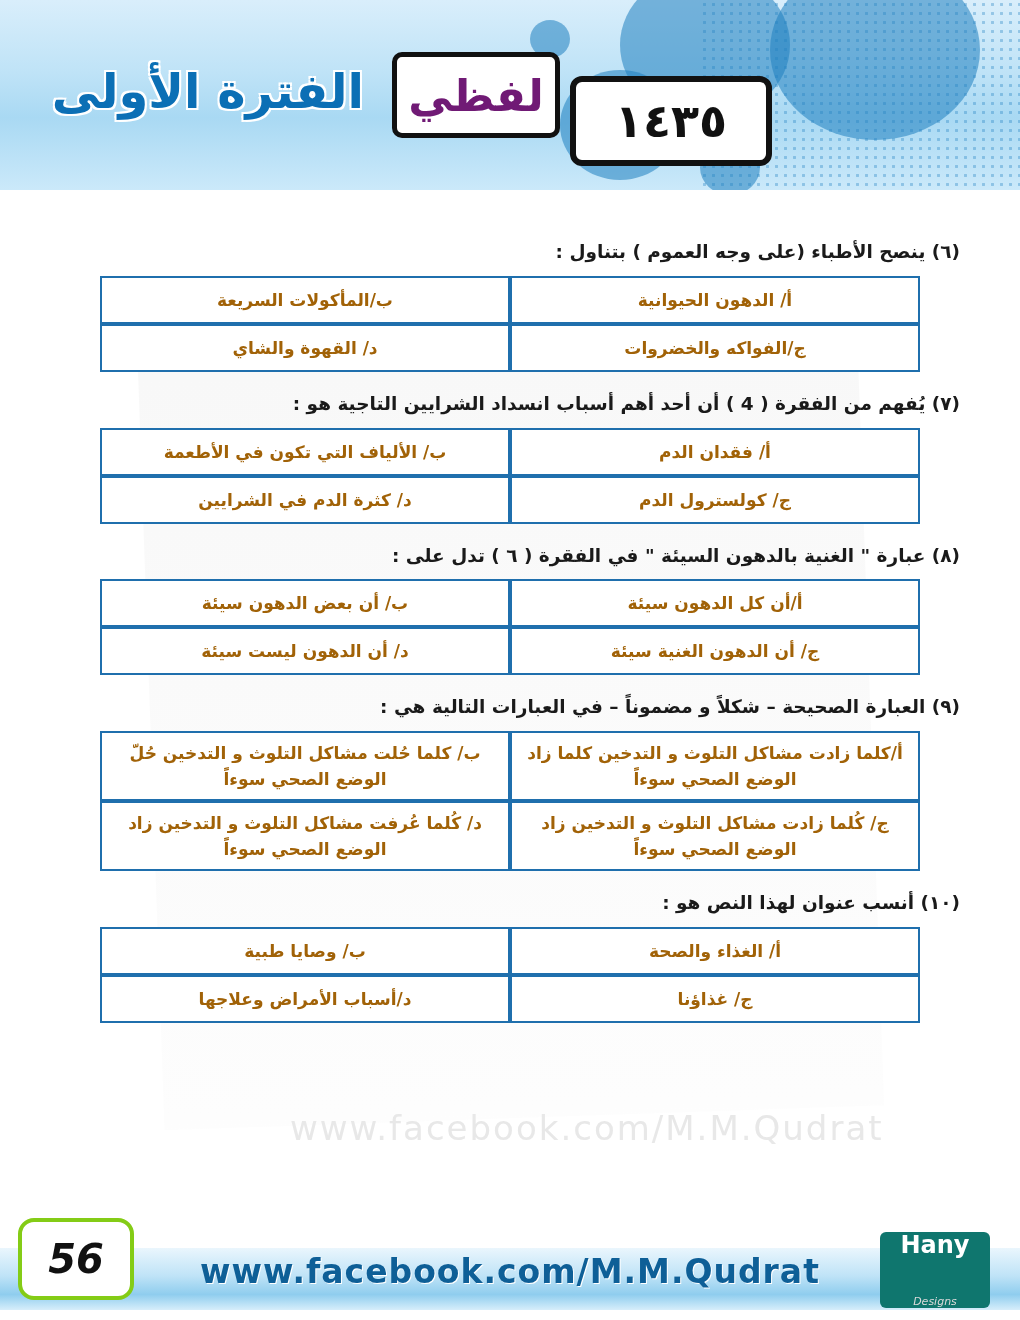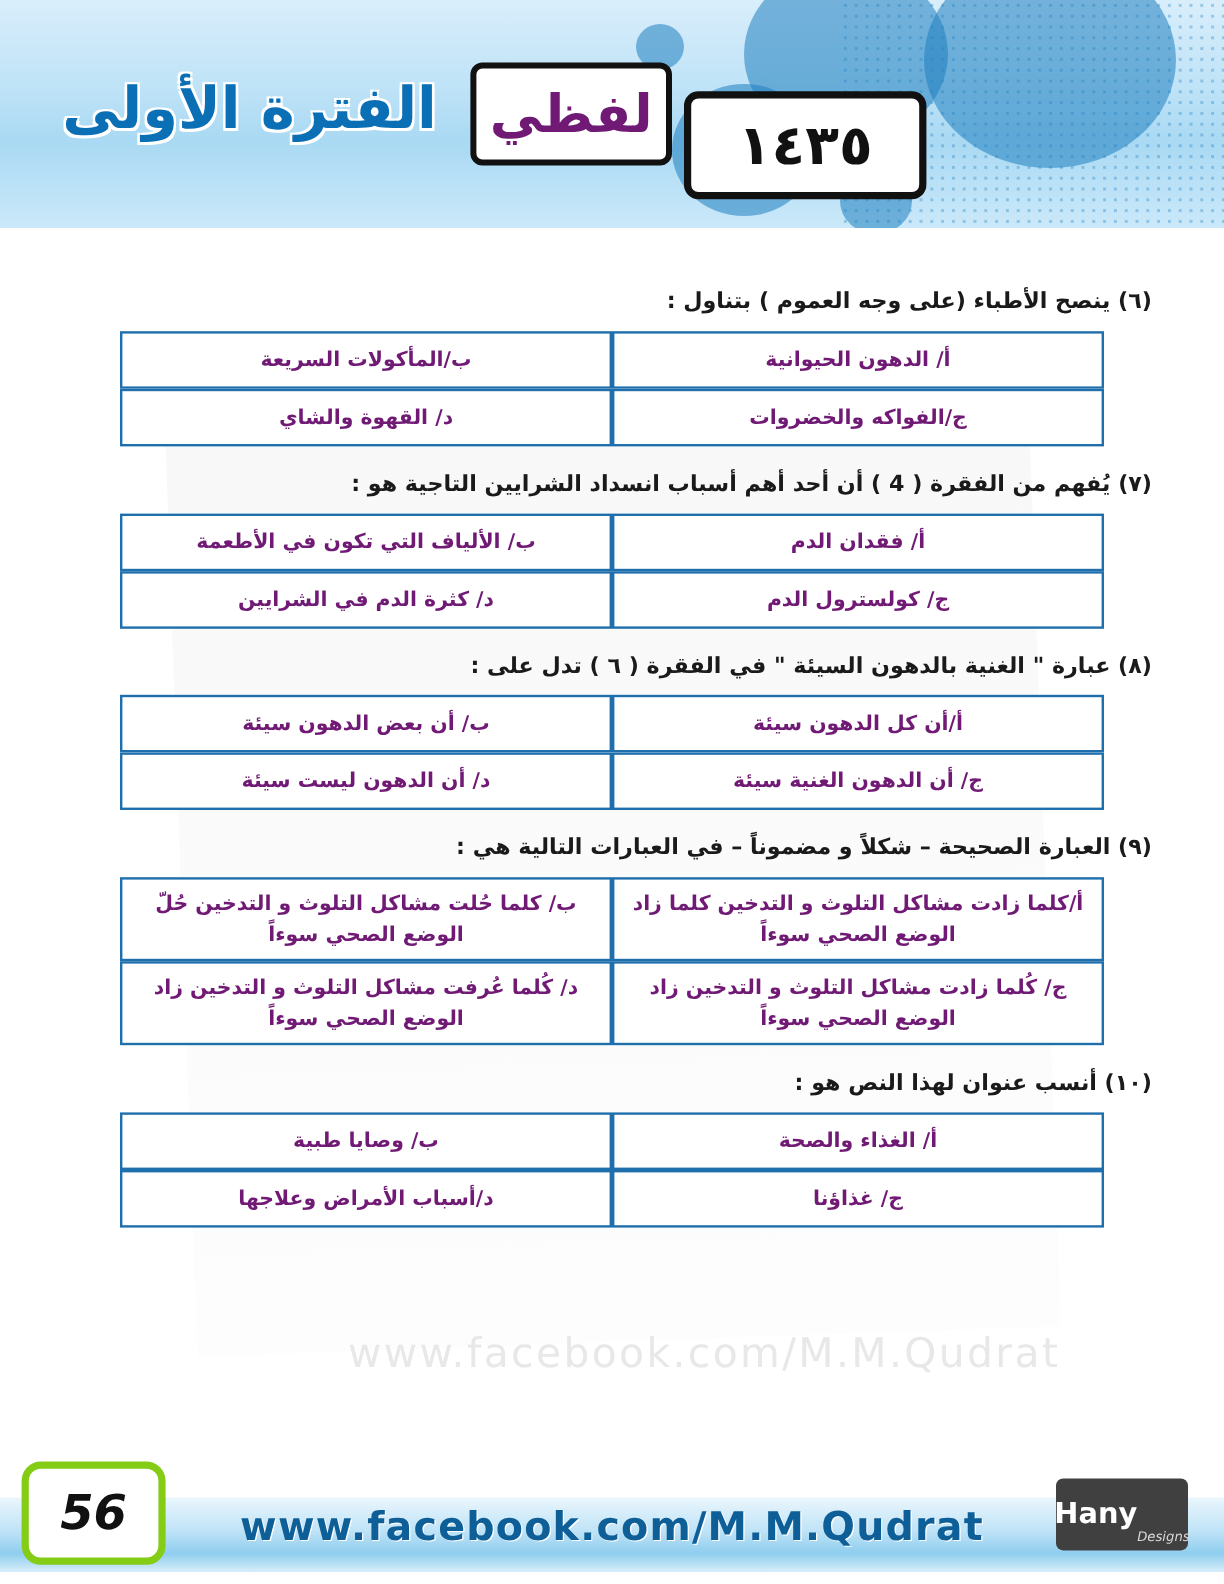--- a/index.html
+++ b/index.html
@@ -168,21 +168,21 @@
     border-spacing: 0;
     table-layout: fixed;
     background: #ffffff;
   }
   table.answers td {
     border: 2.5px solid #1f6fad;
     padding: 9px 12px;
     text-align: center;
     font-size: 17px;
     font-weight: bold;
-    color: #701a75;
+    color: #a16207;
     height: 26px;
     vertical-align: middle;
     background: #ffffff;
   }
   table.answers.tall td {
     height: 58px;
     line-height: 1.55;
     padding: 4px 14px;
   }
 
@@ -214,43 +214,44 @@
     color: #0e5f97;
     letter-spacing: 1px;
     text-shadow: 1px 1px 0 #ffffff;
   }
   .page-number {
     position: absolute;
     top: 28px;
     left: 18px;
     width: 108px;
     height: 74px;
-    border: 6px solid #84cc16;
+    border: 4px solid #84cc16;
     border-radius: 16px;
     background: #ffffff;
     display: flex;
     align-items: center;
     justify-content: center;
     font-size: 40px;
     font-weight: bold;
     font-style: italic;
     color: #111;
     direction: ltr;
   }
   .designer-badge {
     position: absolute;
     top: 42px;
     left: 880px;
     width: 110px;
-    height: 60px;
-    background: #404040;
+    height: 76px;
+    background: #0f766e;
     border-radius: 6px;
     color: #ffffff;
     direction: ltr;
     display: flex;
+    flex-direction: column;
     align-items: center;
     justify-content: center;
     line-height: 1.05;
   }
   .designer-badge .d-main { font-size: 24px; font-weight: bold; }
   .designer-badge .d-sub { font-size: 11px; font-style: italic; color: #d9d9d9; margin-top: 38px; }
 </style>
 </head>
 <body>
 

